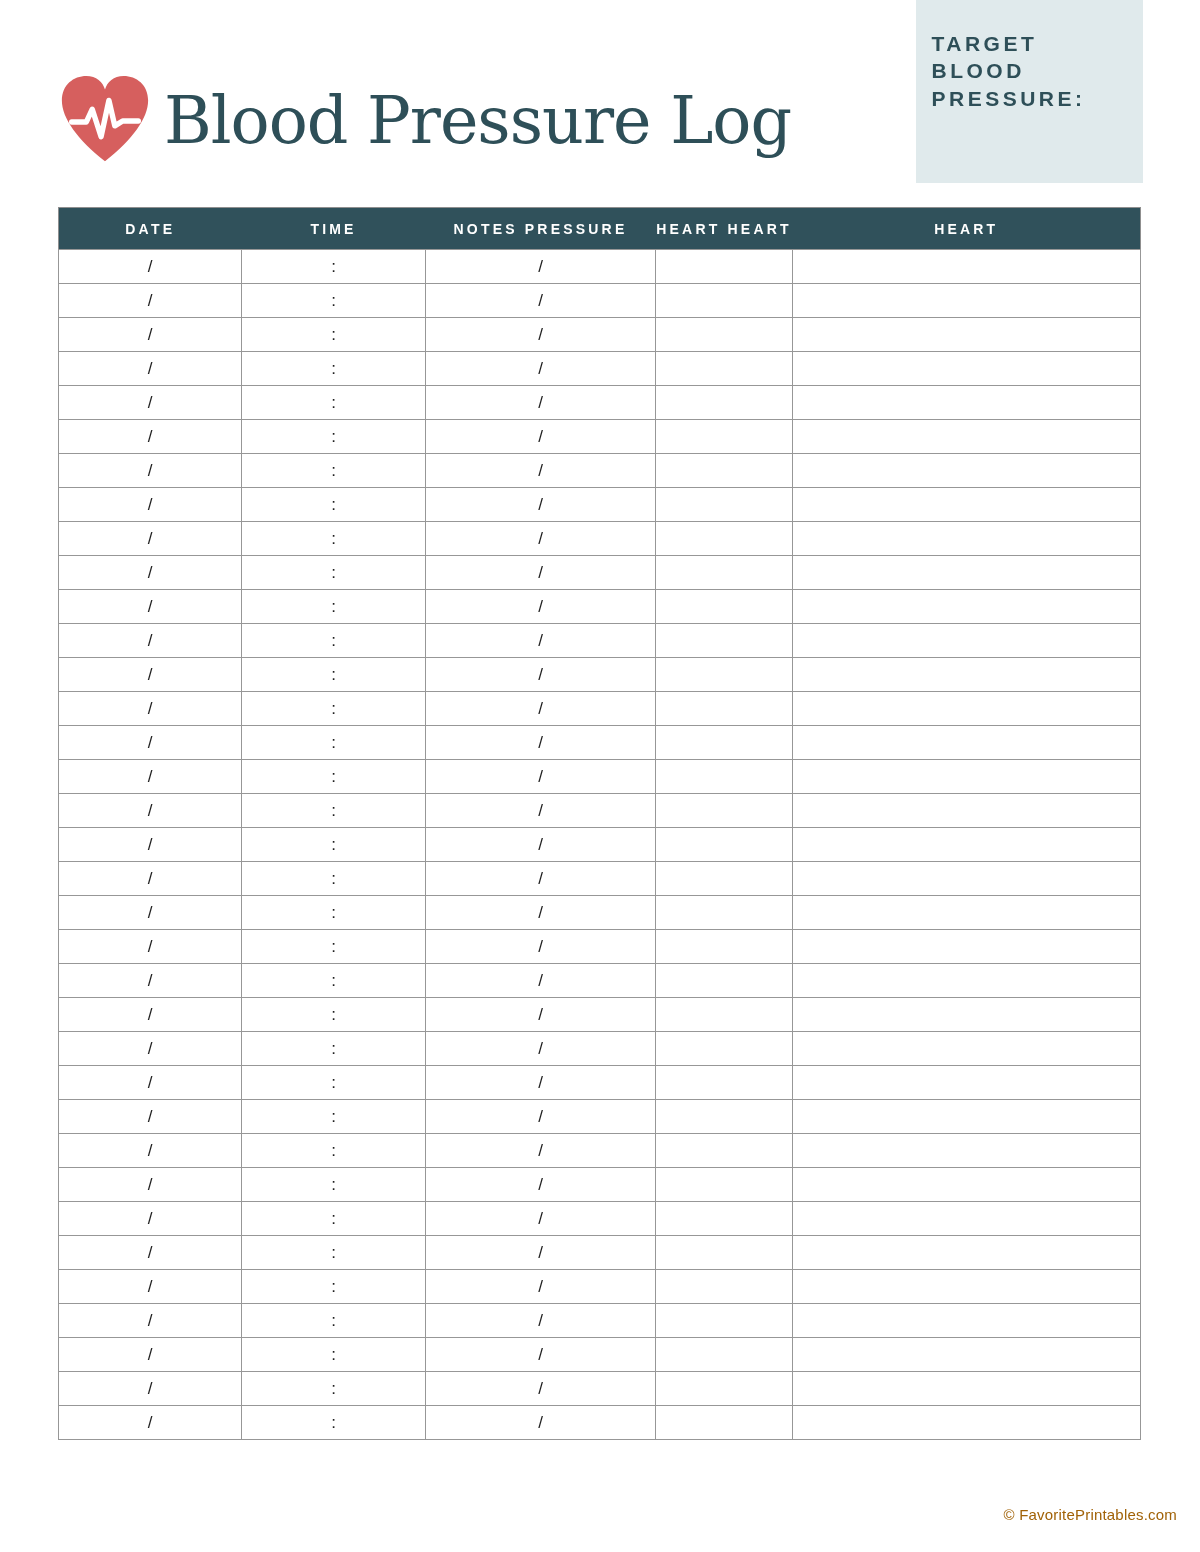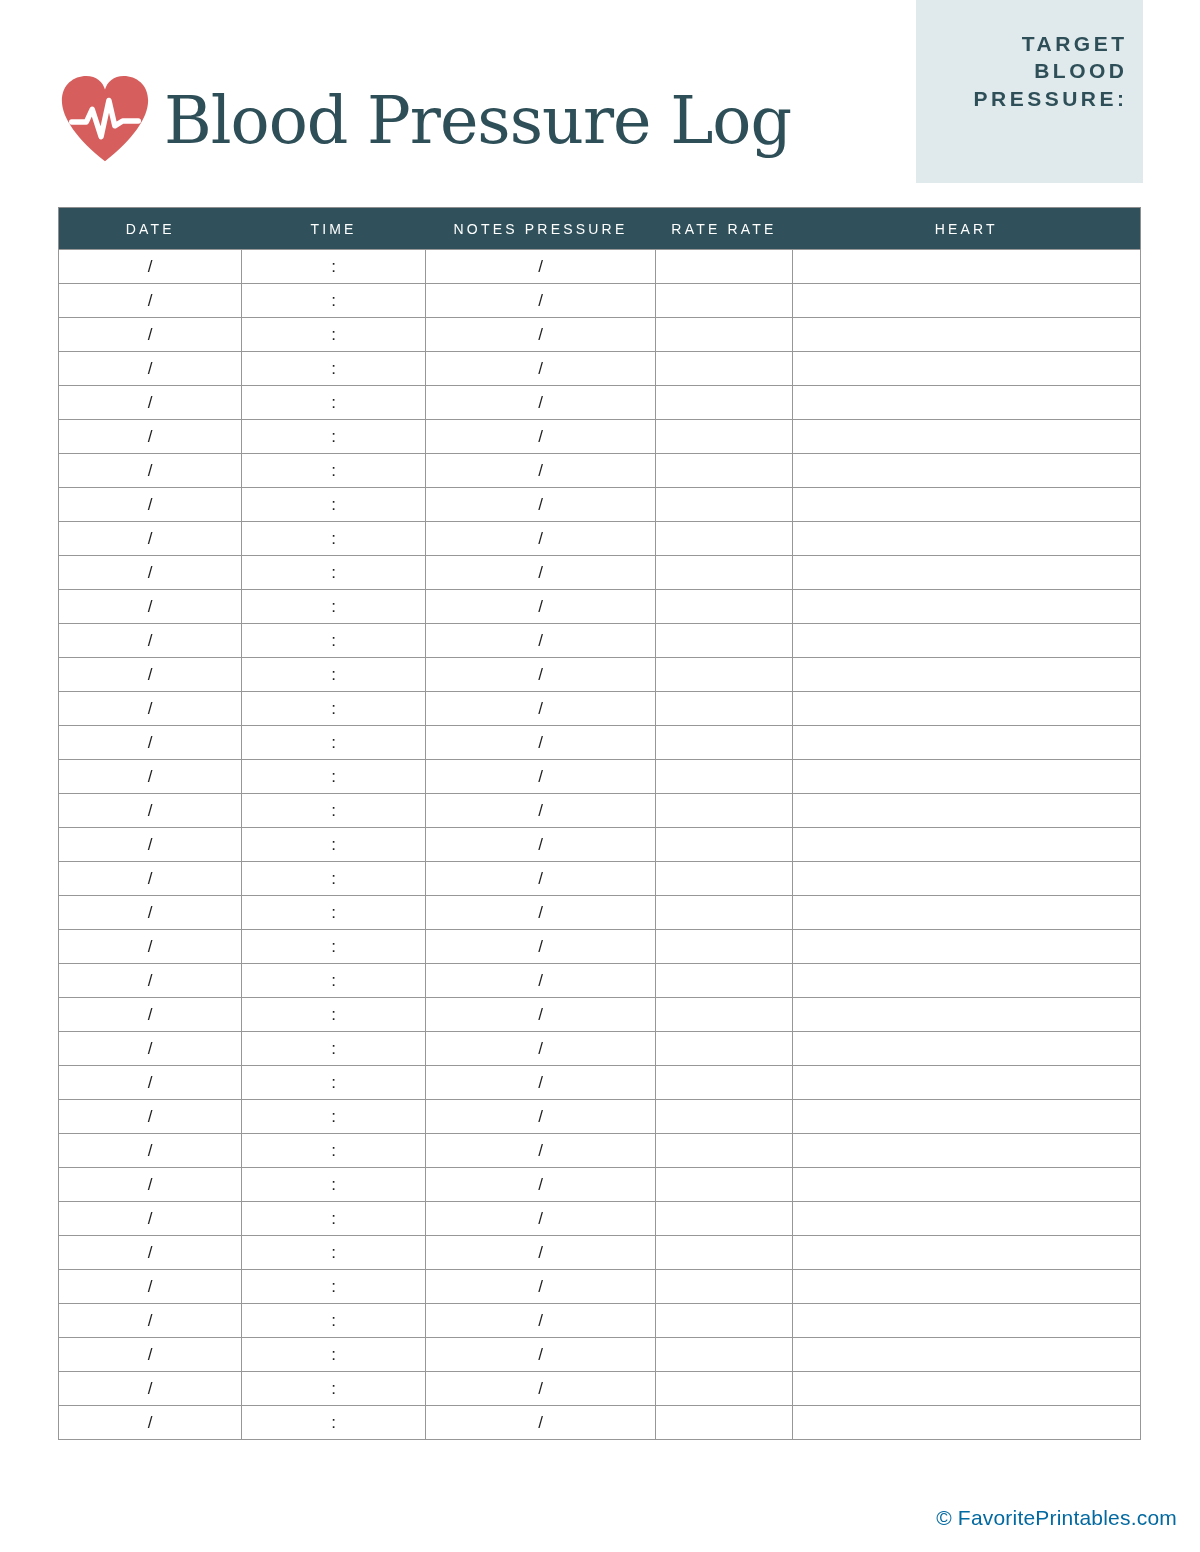--- a/index.html
+++ b/index.html
@@ -26,21 +26,21 @@
     position: absolute;
     left: 916px;
     top: 0;
     width: 227px;
     height: 183px;
     background: var(--target-bg);
   }
   .target-label {
     width: 196px;
     margin: 30px auto 5px auto;
-    text-align: right;
+    text-align: left;
     font-size: 21px;
     font-weight: bold;
     letter-spacing: 3.5px;
     line-height: 1.3;
     color: var(--teal-text);
   }
   
   .page-header {
     position: absolute;
     left: 56px;
@@ -71,41 +71,41 @@
     width: 1082px;
     border-collapse: collapse;
     table-layout: fixed;
     border: 1px solid #8f8f8f;
   }
   .log-table thead th {
     background: var(--header-bg);
     color: #ffffff;
     height: 42px;
     font-size: 14px;
-    font-weight: normal;
+    font-weight: bold;
     letter-spacing: 3.2px;
     text-align: center;
     vertical-align: middle;
     border: none;
   }
   .log-table tbody td {
     height: 34px;
     border: 1px solid var(--grid-line);
     text-align: center;
     vertical-align: middle;
     font-size: 17px;
     color: #1f1f1f;
   }
   
   .footer-credit {
     position: absolute;
     right: 23px;
     top: 1506px;
-    font-size: 21px;
-    color: #0369a1;
+    font-size: 15px;
+    color: #a16207;
     letter-spacing: 0.2px;
   }
 </style>
 </head>
 <body style="--teal-text: #2e4f58; --header-bg: #30515b; --heart-red: #d65f5e; --target-bg: #e0eaec; --grid-line: #979797;">
 
 <div class="page">
 
   <div class="target-box">
     <div class="target-label">TARGET BLOOD PRESSURE:</div>
@@ -131,21 +131,21 @@
       <col style="width:184px">
       <col style="width:230px">
       <col style="width:137px">
       <col style="width:348px">
     </colgroup>
     <thead>
       <tr>
         <th>DATE</th>
         <th>TIME</th>
         <th>NOTES PRESSURE</th>
-        <th>RATE RATE</th>
+        <th>HEART HEART</th>
         <th>HEART</th>
       </tr>
     </thead>
     <tbody>
         <tr>
           <td>/</td>
           <td>:</td>
           <td>/</td>
           <td></td>
           <td></td>

